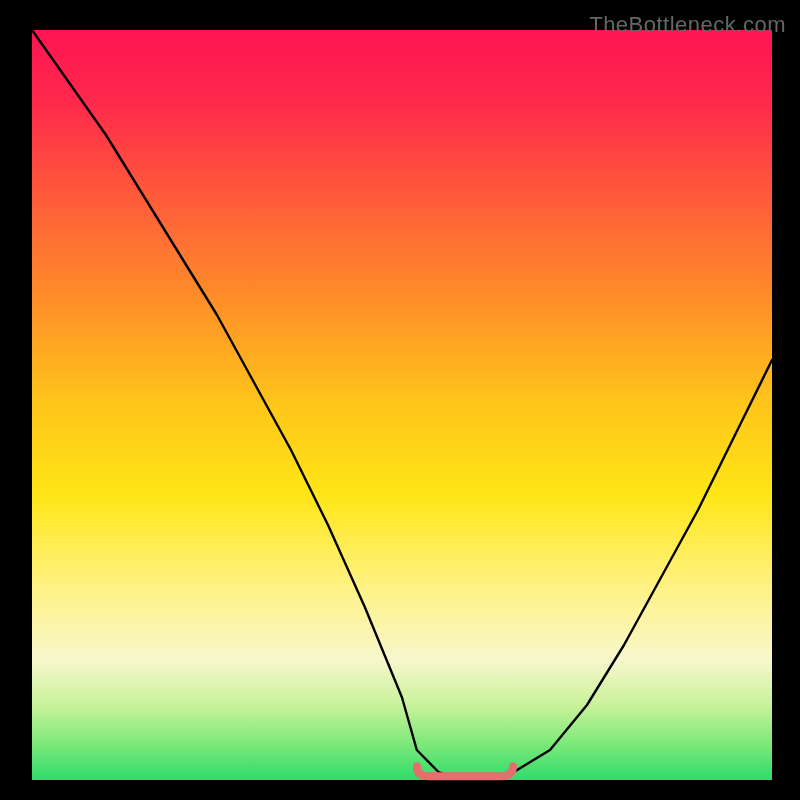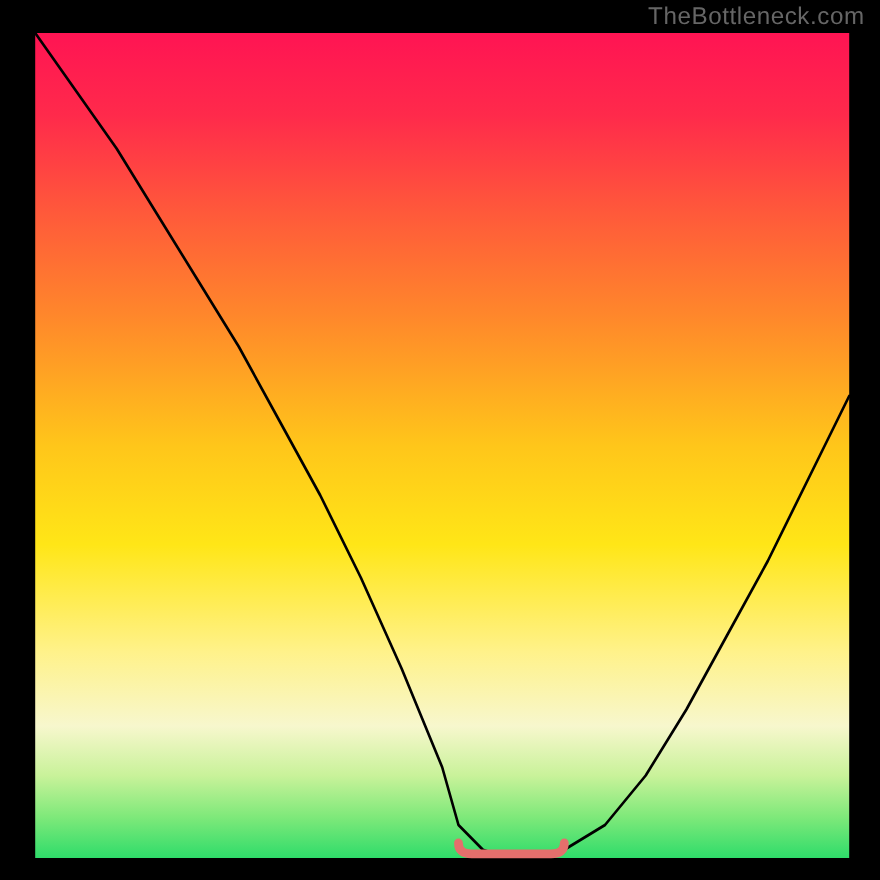--- a/index.html
+++ b/index.html
@@ -12,21 +12,21 @@
     overflow: hidden;
   }
   .frame {
     position: relative;
     width: 800px;
     height: 800px;
     background: #000;
   }
   .watermark {
     position: absolute;
-    top: 2px;
+    top: 12px;
     right: 14px;
     color: #666;
     font-size: 22px;
     letter-spacing: 0.5px;
     font-weight: 500;
     z-index: 30;
   }
   svg {
     position: absolute;
     top: 0;

